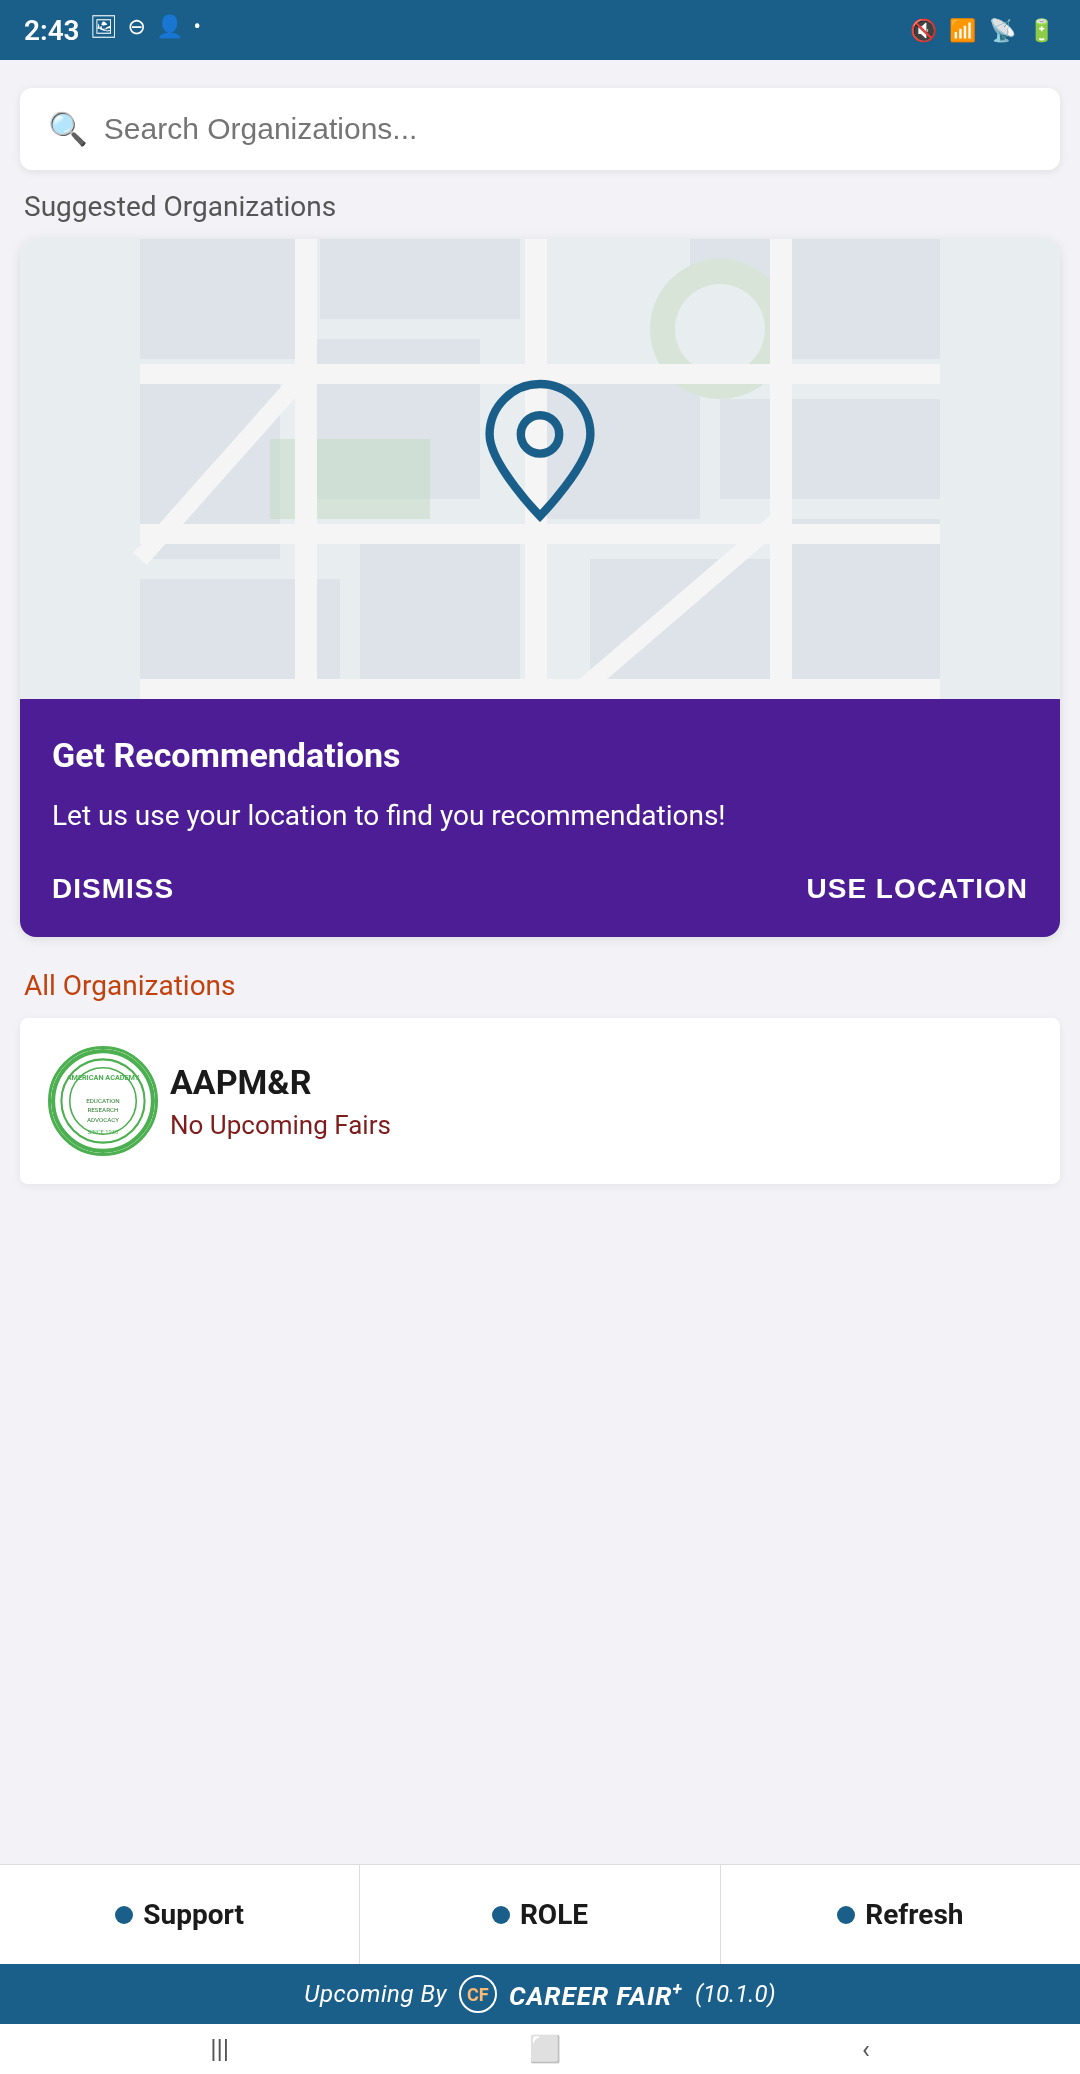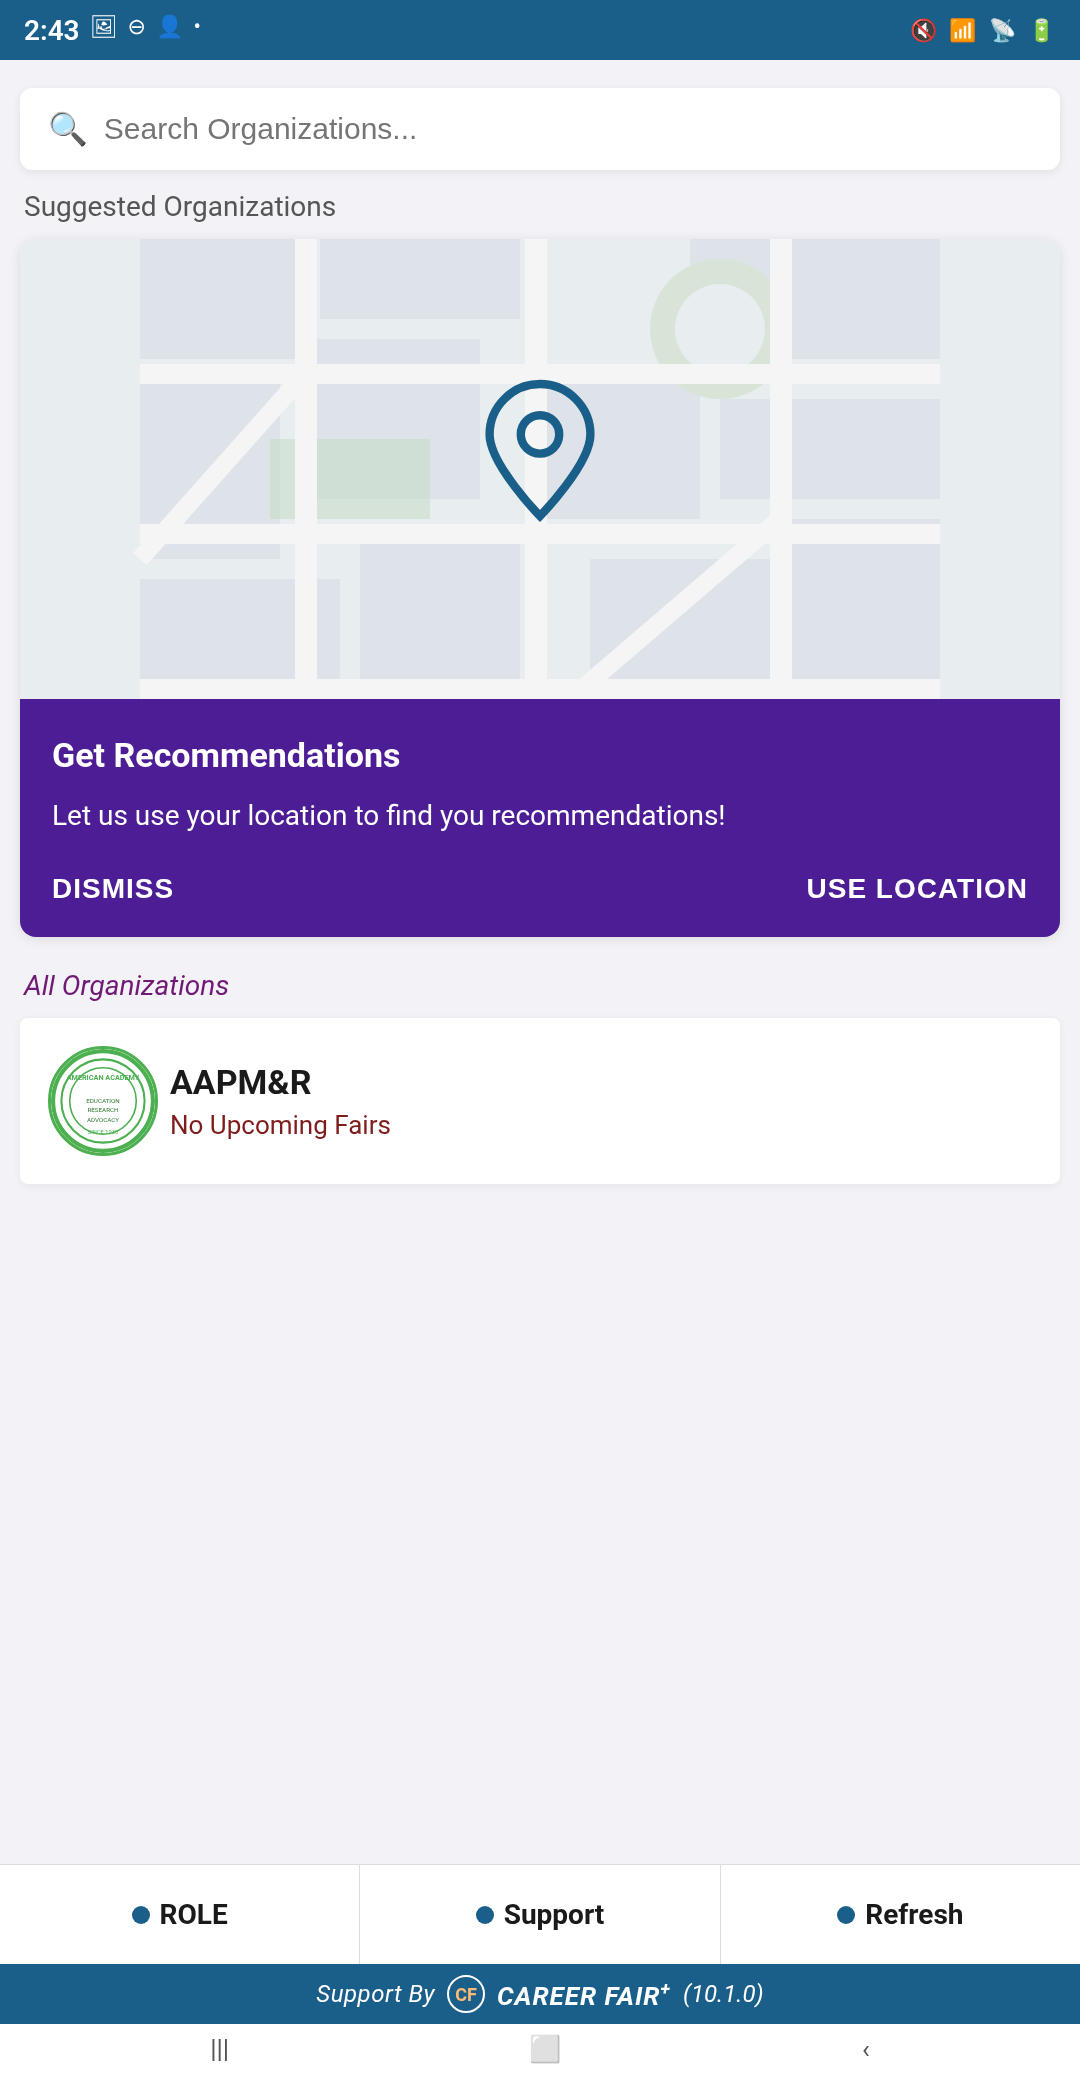--- a/index.html
+++ b/index.html
@@ -160,24 +160,23 @@
       font-weight: 600;
       letter-spacing: 1px;
       cursor: pointer;
       background: none;
       border: none;
     }
 
     
     .all-orgs-label {
       font-size: 28px;
-      color: #701a75;
+      color: #c2410c;
       margin: 32px 24px 16px 24px;
       font-weight: 400;
-      font-style: italic;
     }
 
     
     .org-card {
       margin: 0 20px;
       background: white;
       border-radius: 8px;
       padding: 28px 28px;
       display: flex;
       align-items: center;
@@ -428,34 +427,34 @@
   </div>
   <div class="org-info">
     <div class="org-name">AAPM&amp;R</div>
     <div class="org-subtitle">No Upcoming Fairs</div>
   </div>
 </div>
 
 <div class="bottom-tabs">
   <div class="tab-item">
     <div class="tab-dot"></div>
-    <span class="tab-label">ROLE</span>
+    <span class="tab-label">Support</span>
   </div>
   <div class="tab-item">
     <div class="tab-dot"></div>
-    <span class="tab-label">Support</span>
+    <span class="tab-label">ROLE</span>
   </div>
   <div class="tab-item">
     <div class="tab-dot"></div>
     <span class="tab-label">Refresh</span>
   </div>
 </div>
 
 <div class="career-fair-footer">
-  <span class="footer-text">Support By</span>
+  <span class="footer-text">Upcoming By</span>
   <div class="footer-logo">CF</div>
   <span class="footer-brand">CAREER FAIR<sup style="font-size:18px;vertical-align:super;color:white;">+</sup></span>
   <span class="footer-version">(10.1.0)</span>
 </div>
 
 <div class="android-nav">
   <span class="nav-btn">|||</span>
   <span class="nav-btn">⬜</span>
   <span class="nav-btn">‹</span>
 </div>

